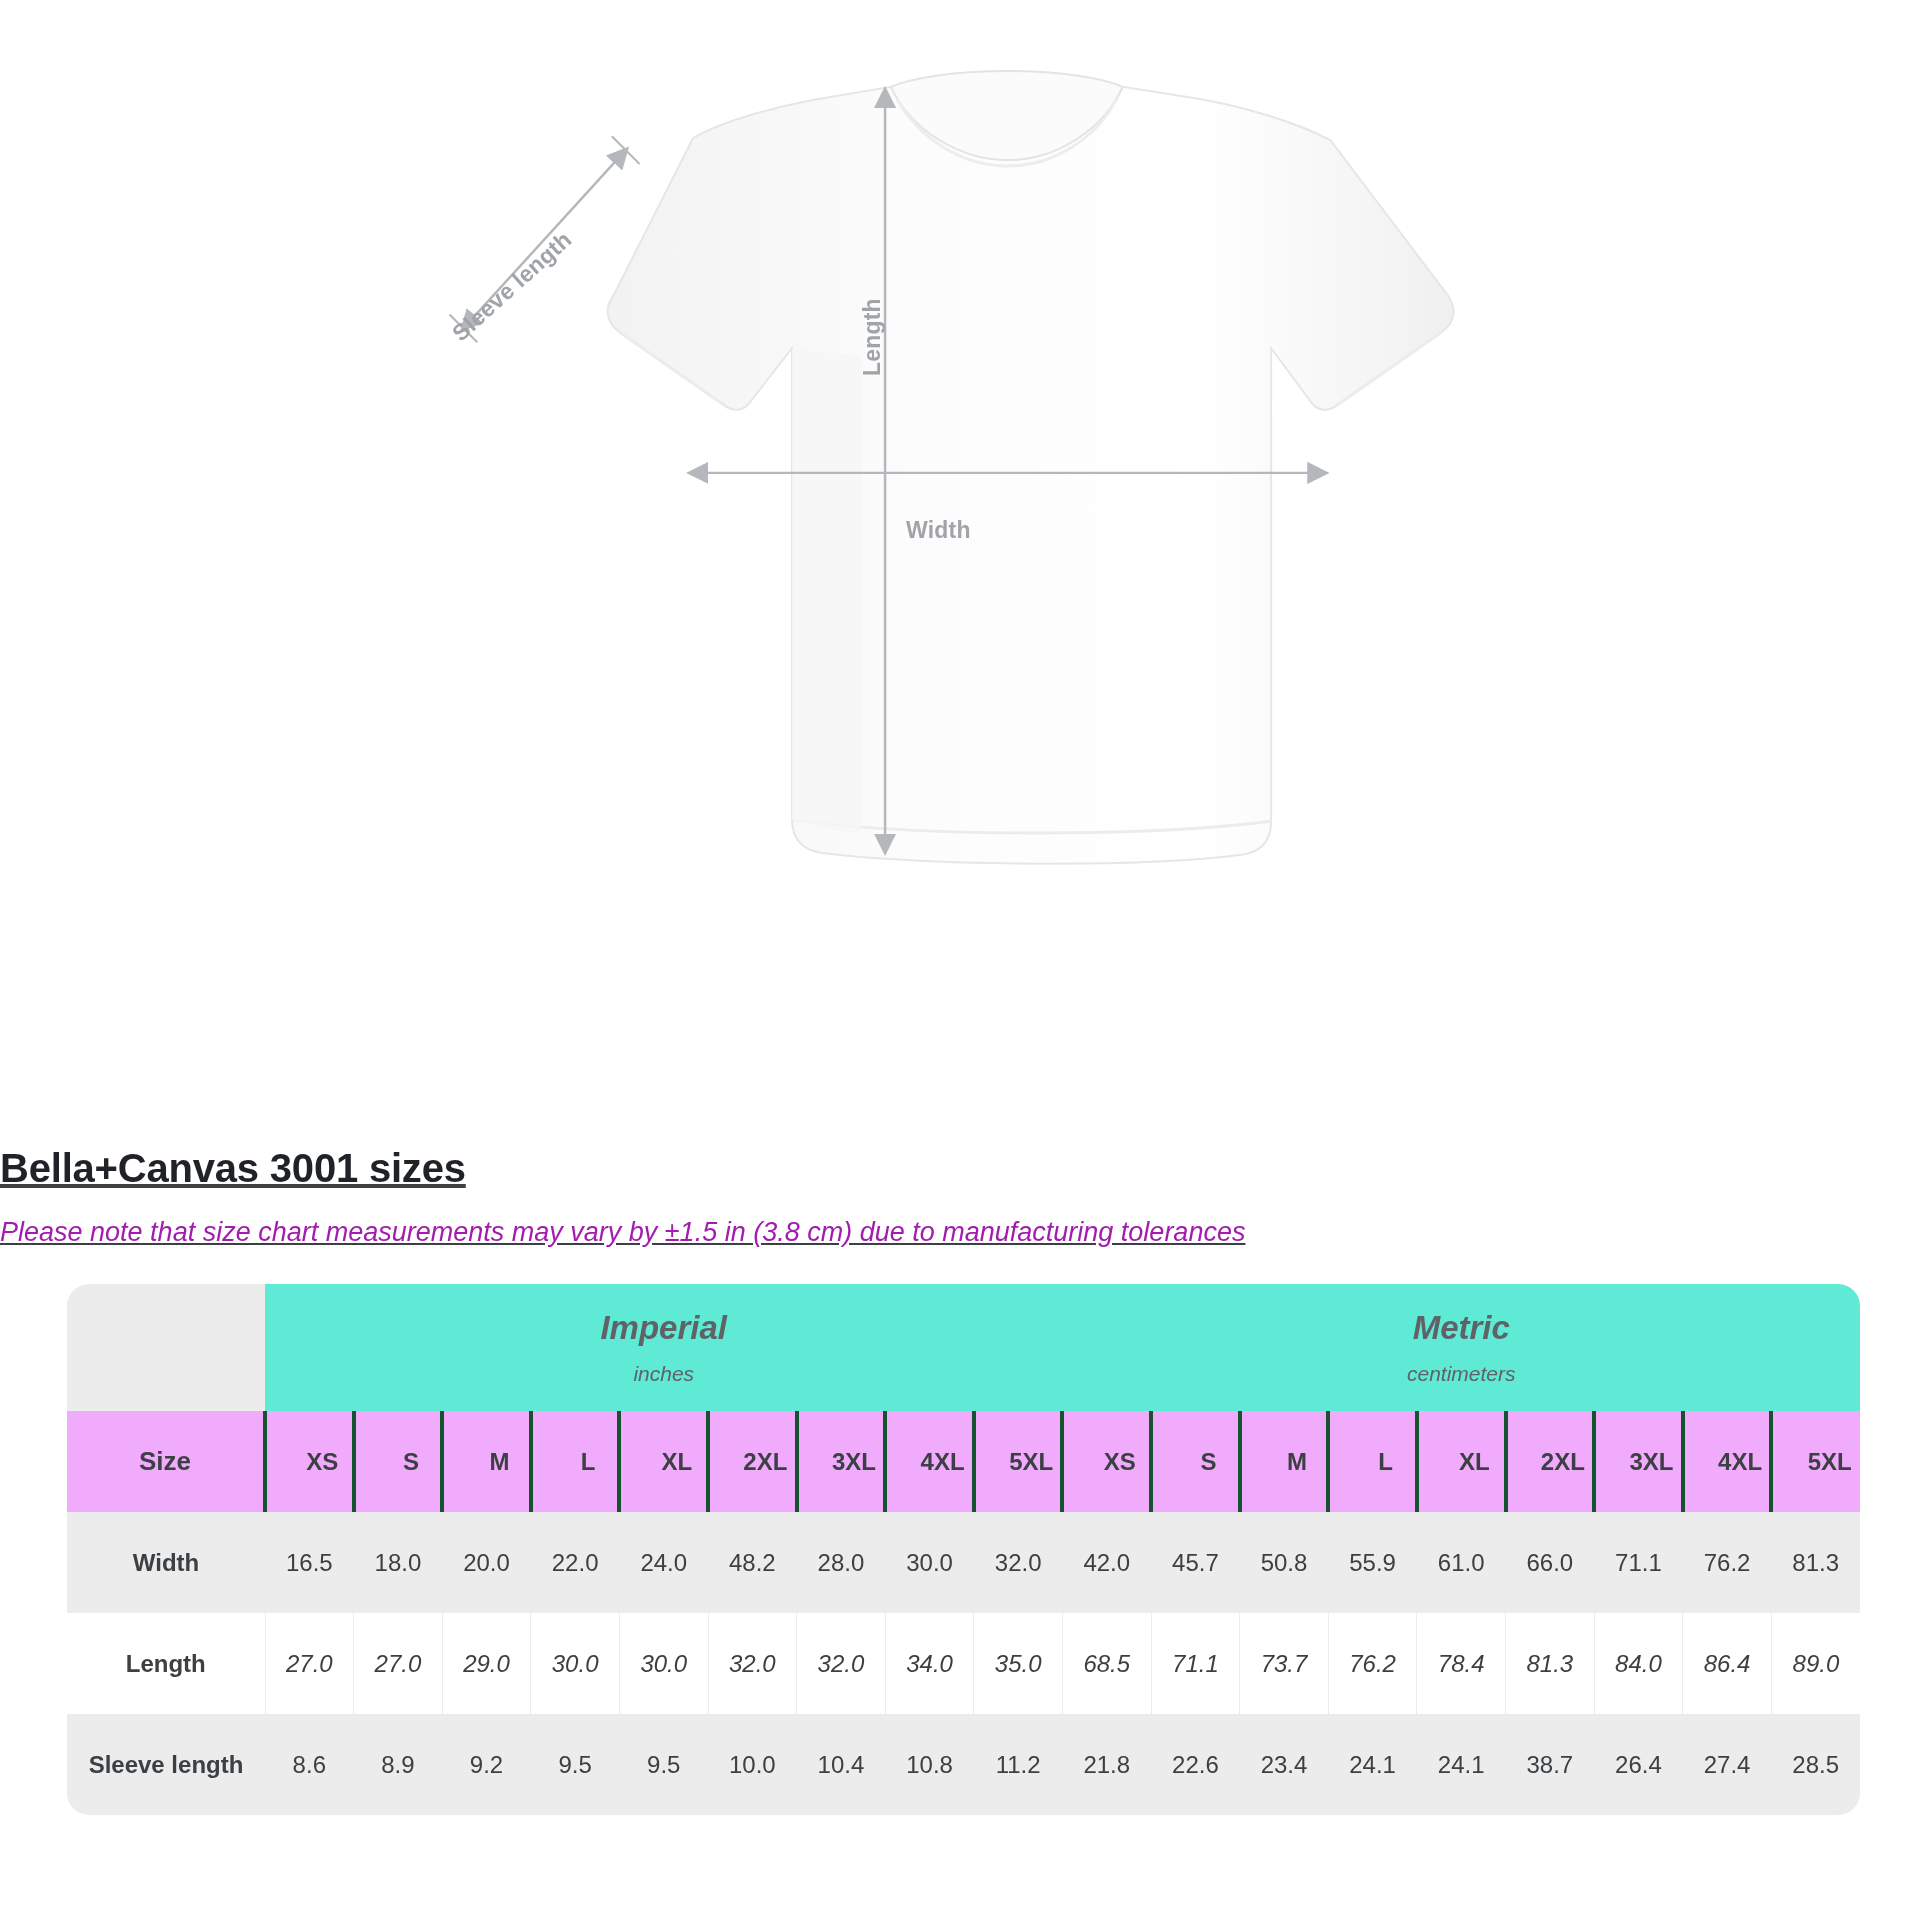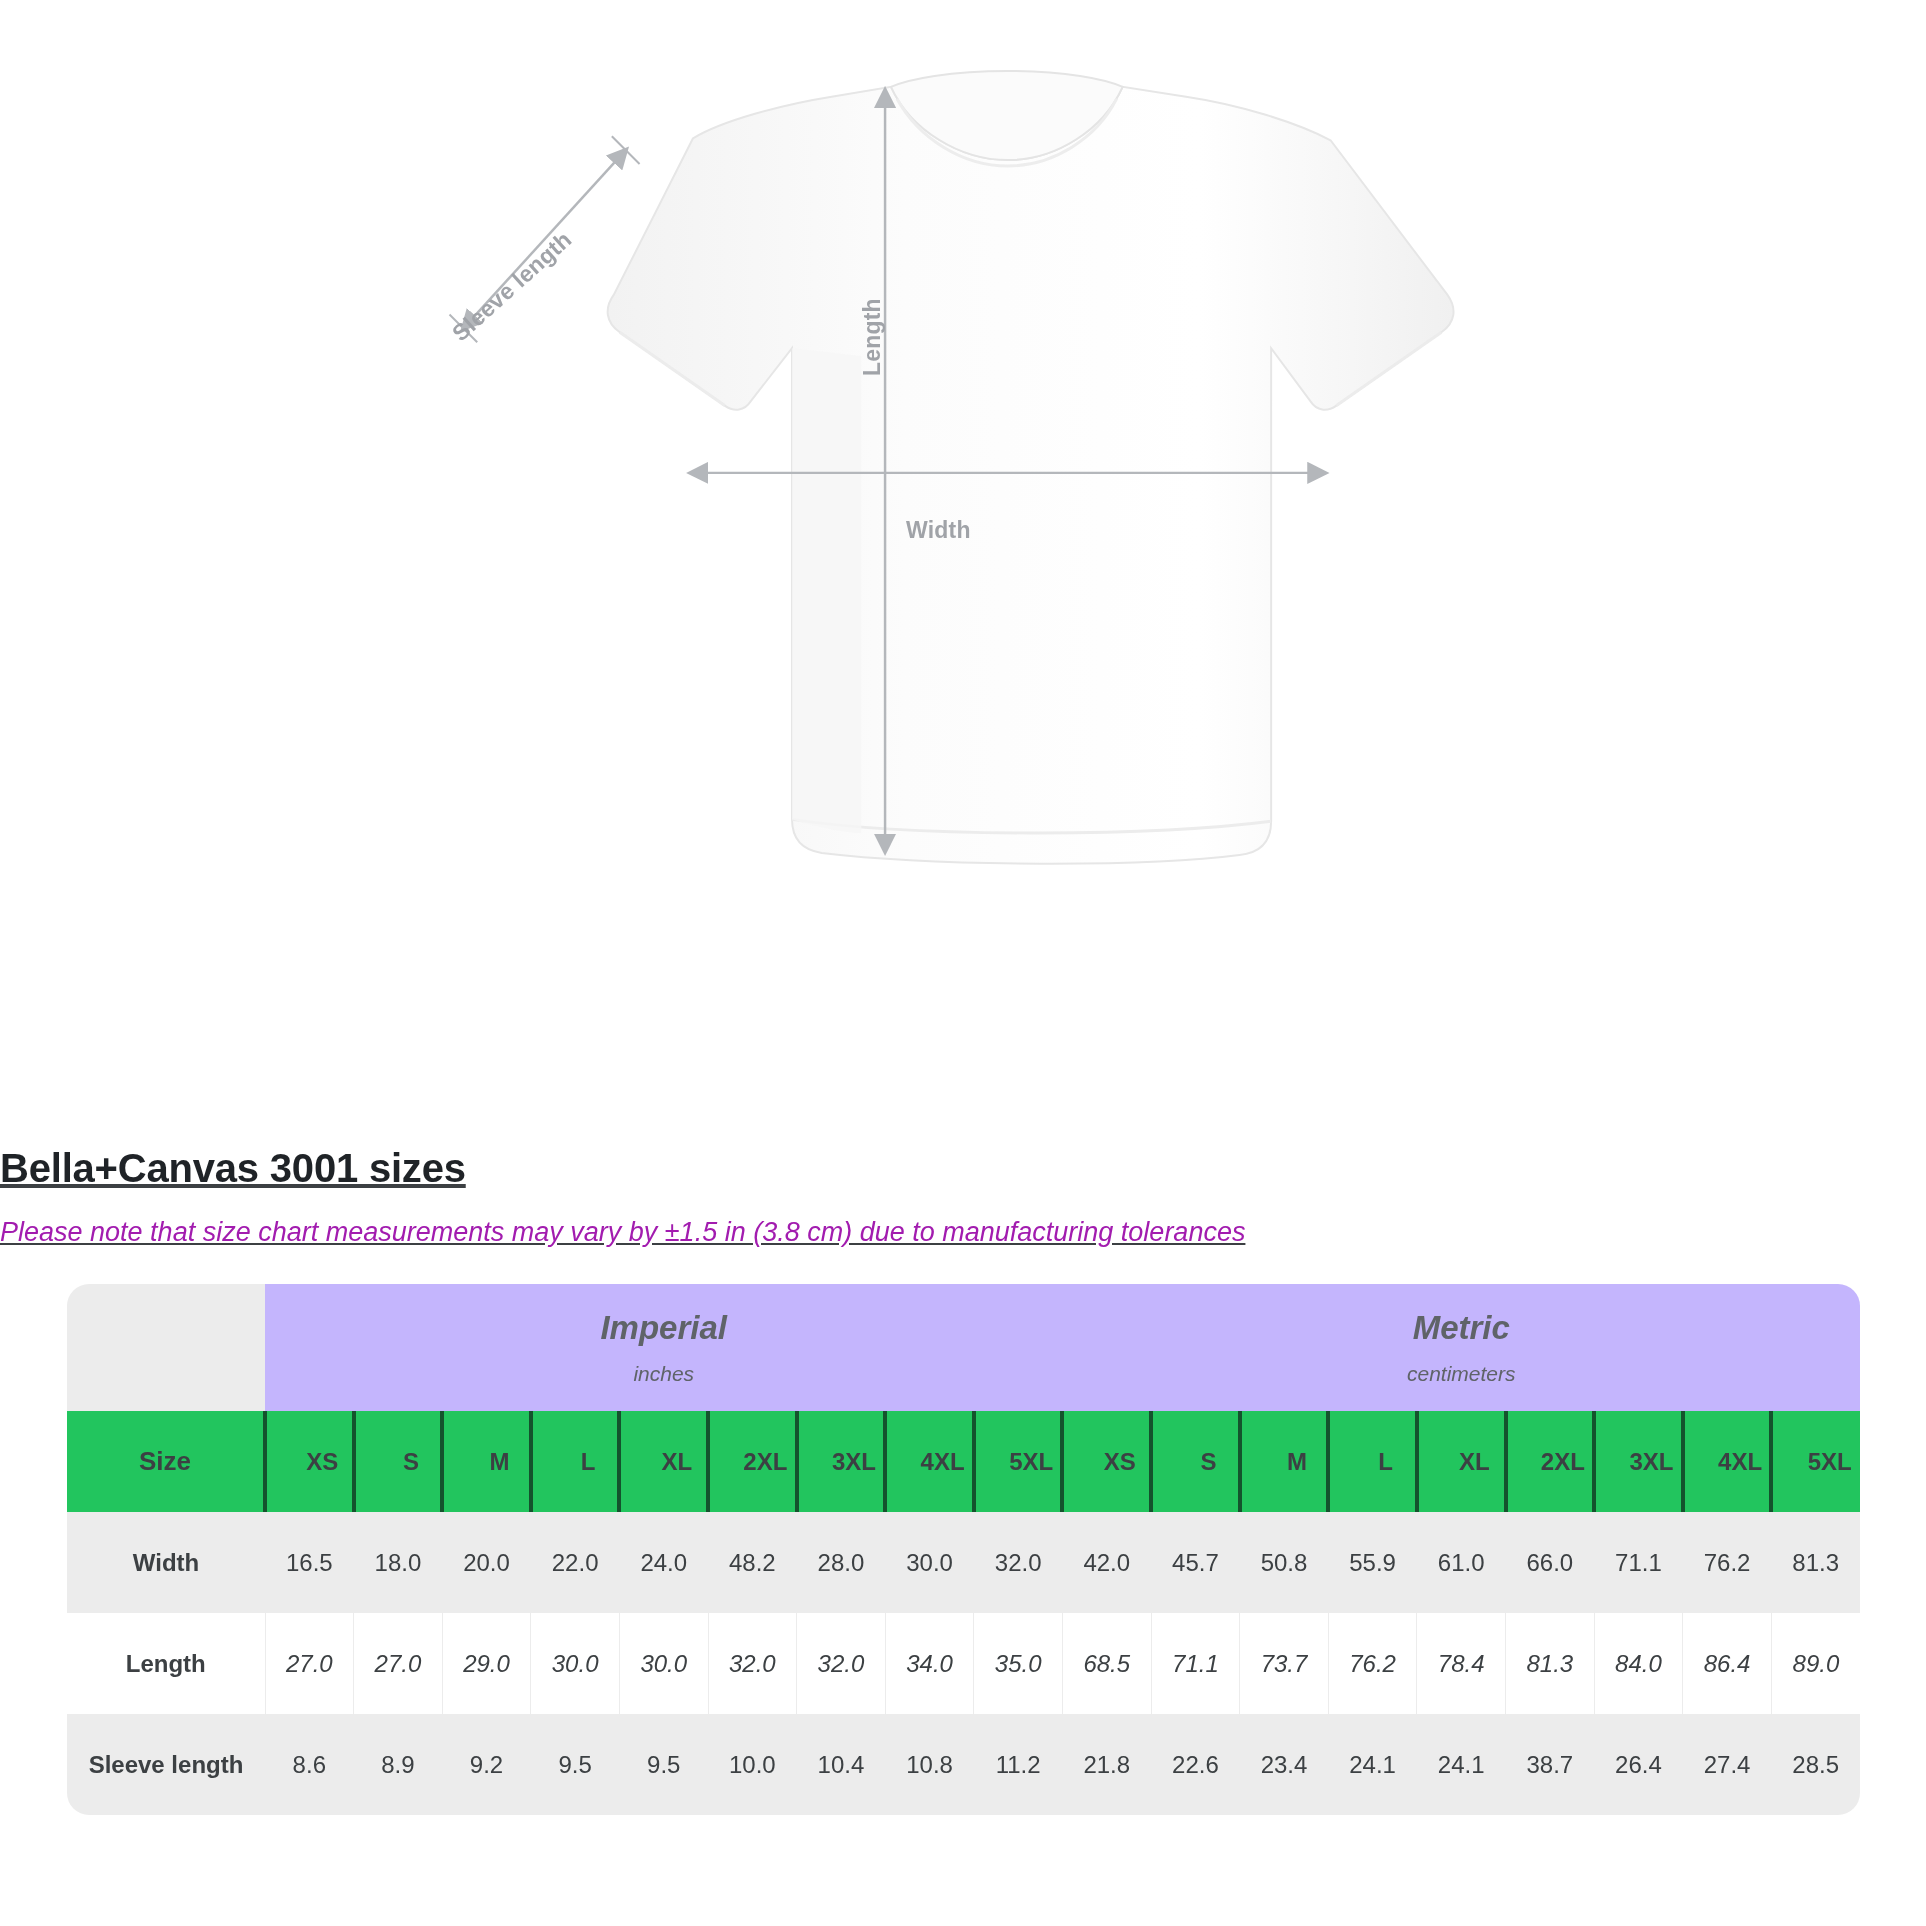--- a/index.html
+++ b/index.html
@@ -99,41 +99,41 @@
   table.size-table td,
   table.size-table th {
     text-align: center;
     vertical-align: middle;
     font-size: 24px;
     color: #3c4043;
     border: none;
   }
   
   .unit-row td {
-    background: #c4b5fd;
+    background: #5eead4;
     height: 127px;
     padding: 0;
   }
   .unit-name {
     font-size: 33px;
     font-style: italic;
     font-weight: bold;
     color: #5f6368;
   }
   .unit-sub {
     font-size: 21px;
     font-style: italic;
     color: #5f6368;
     margin-top: 15px;
   }
   .unit-row td.spacer { background: #ececec; }
 
   
   .size-row td {
-    background: #22c55e;
+    background: #f0abfc;
     height: 99px;
     font-weight: bold;
     color: #4a4e52;
     font-size: 24px;
   }
   .size-row td.rowhead {
     font-size: 26px;
   }
 
   

